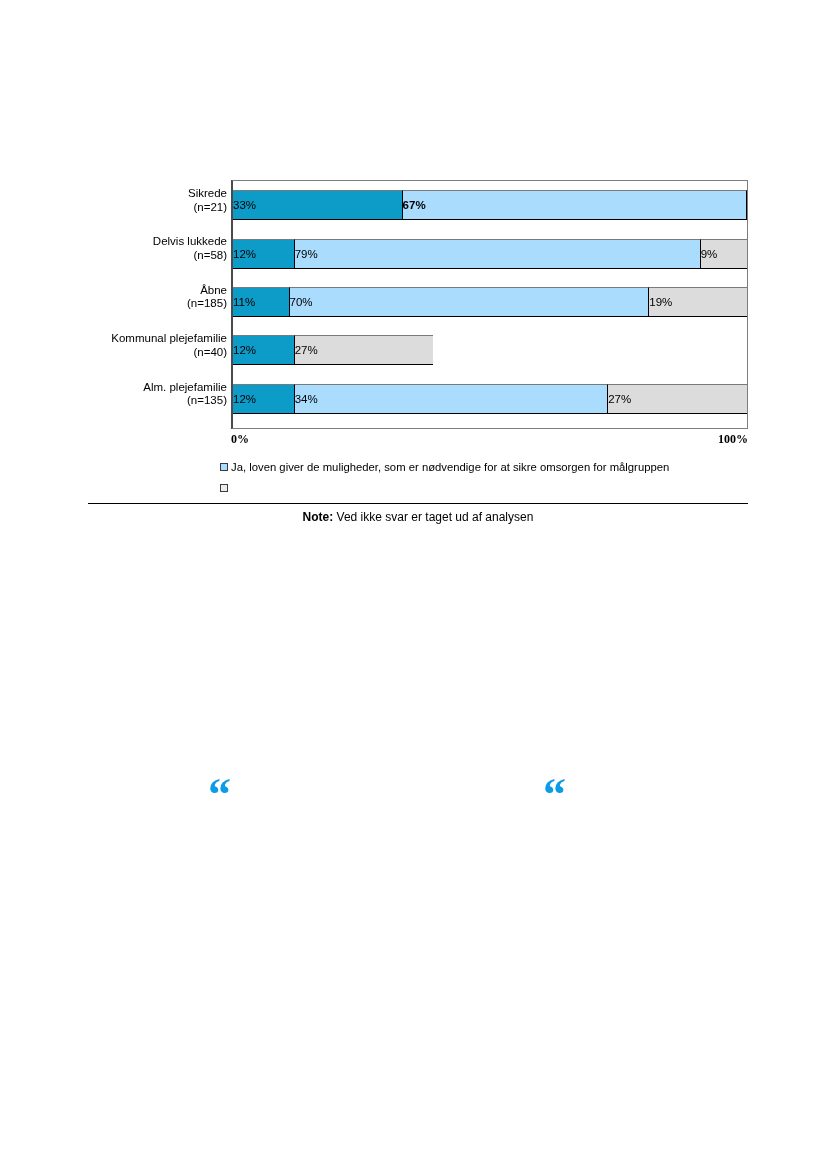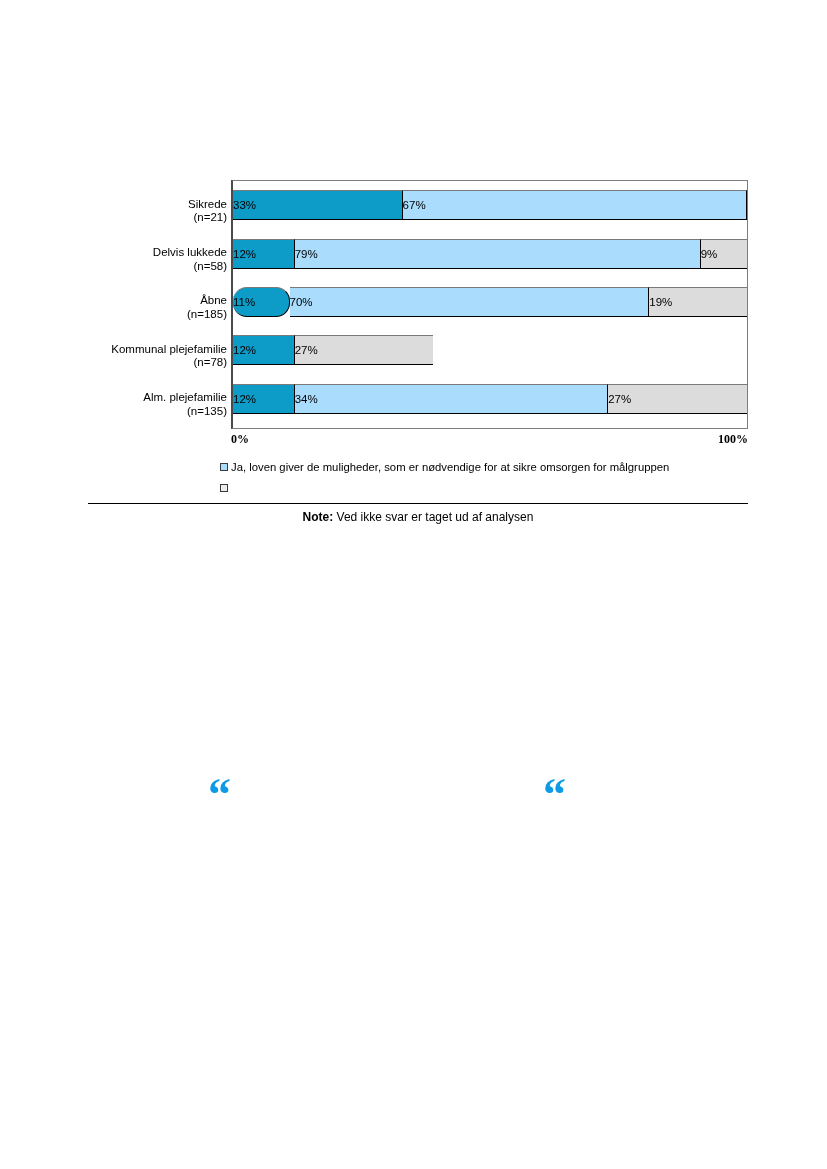--- a/index.html
+++ b/index.html
@@ -50,21 +50,20 @@
     border-bottom: 1px solid #7d7d7d;
     display: flex;
     flex-direction: column;
     background: #ffffff;
   }
 
   
   .cat-row {
     height: 48.4px;
     display: flex;
-    align-items: center;
     justify-content: flex-end;
     padding-right: 4px;
     box-sizing: border-box;
   }
   .cat-label {
     text-align: right;
     font-size: 11.5px;
     line-height: 13.5px;
     color: #000000;
     white-space: nowrap;
@@ -194,58 +193,58 @@
           </div>
           <div class="cat-row">
             <div class="cat-label">
               <span class="nline">Åbne</span>
               <span class="nline">(n=185)</span>
             </div>
           </div>
           <div class="cat-row">
             <div class="cat-label">
               <span class="nline">Kommunal plejefamilie</span>
-              <span class="nline">(n=78)</span>
+              <span class="nline">(n=40)</span>
             </div>
           </div>
           <div class="cat-row">
             <div class="cat-label">
               <span class="nline">Alm. plejefamilie</span>
               <span class="nline">(n=135)</span>
             </div>
           </div>
         </div>
 
       <div class="plot-col" id="plot-col">
           <div class="bar-row">
             <div class="bar-track">
               <div class="seg s0" style="width: 33%;">
                 <span>33%</span>
               </div>
-              <div class="seg s1" style="width: 67%;">
+              <div class="seg s1" style="width: 67%; font-weight: bold;">
                 <span>67%</span>
               </div>
             </div>
           </div>
           <div class="bar-row">
             <div class="bar-track">
               <div class="seg s0" style="width: 12%;">
                 <span>12%</span>
               </div>
               <div class="seg s1" style="width: 79%;">
                 <span>79%</span>
               </div>
               <div class="seg s2" style="width: 9%;">
                 <span>9%</span>
               </div>
             </div>
           </div>
           <div class="bar-row">
             <div class="bar-track">
-              <div class="seg s0" style="width: 11%; border-radius: 14px;">
+              <div class="seg s0" style="width: 11%;">
                 <span>11%</span>
               </div>
               <div class="seg s1" style="width: 70%;">
                 <span>70%</span>
               </div>
               <div class="seg s2" style="width: 19%;">
                 <span>19%</span>
               </div>
             </div>
           </div>

